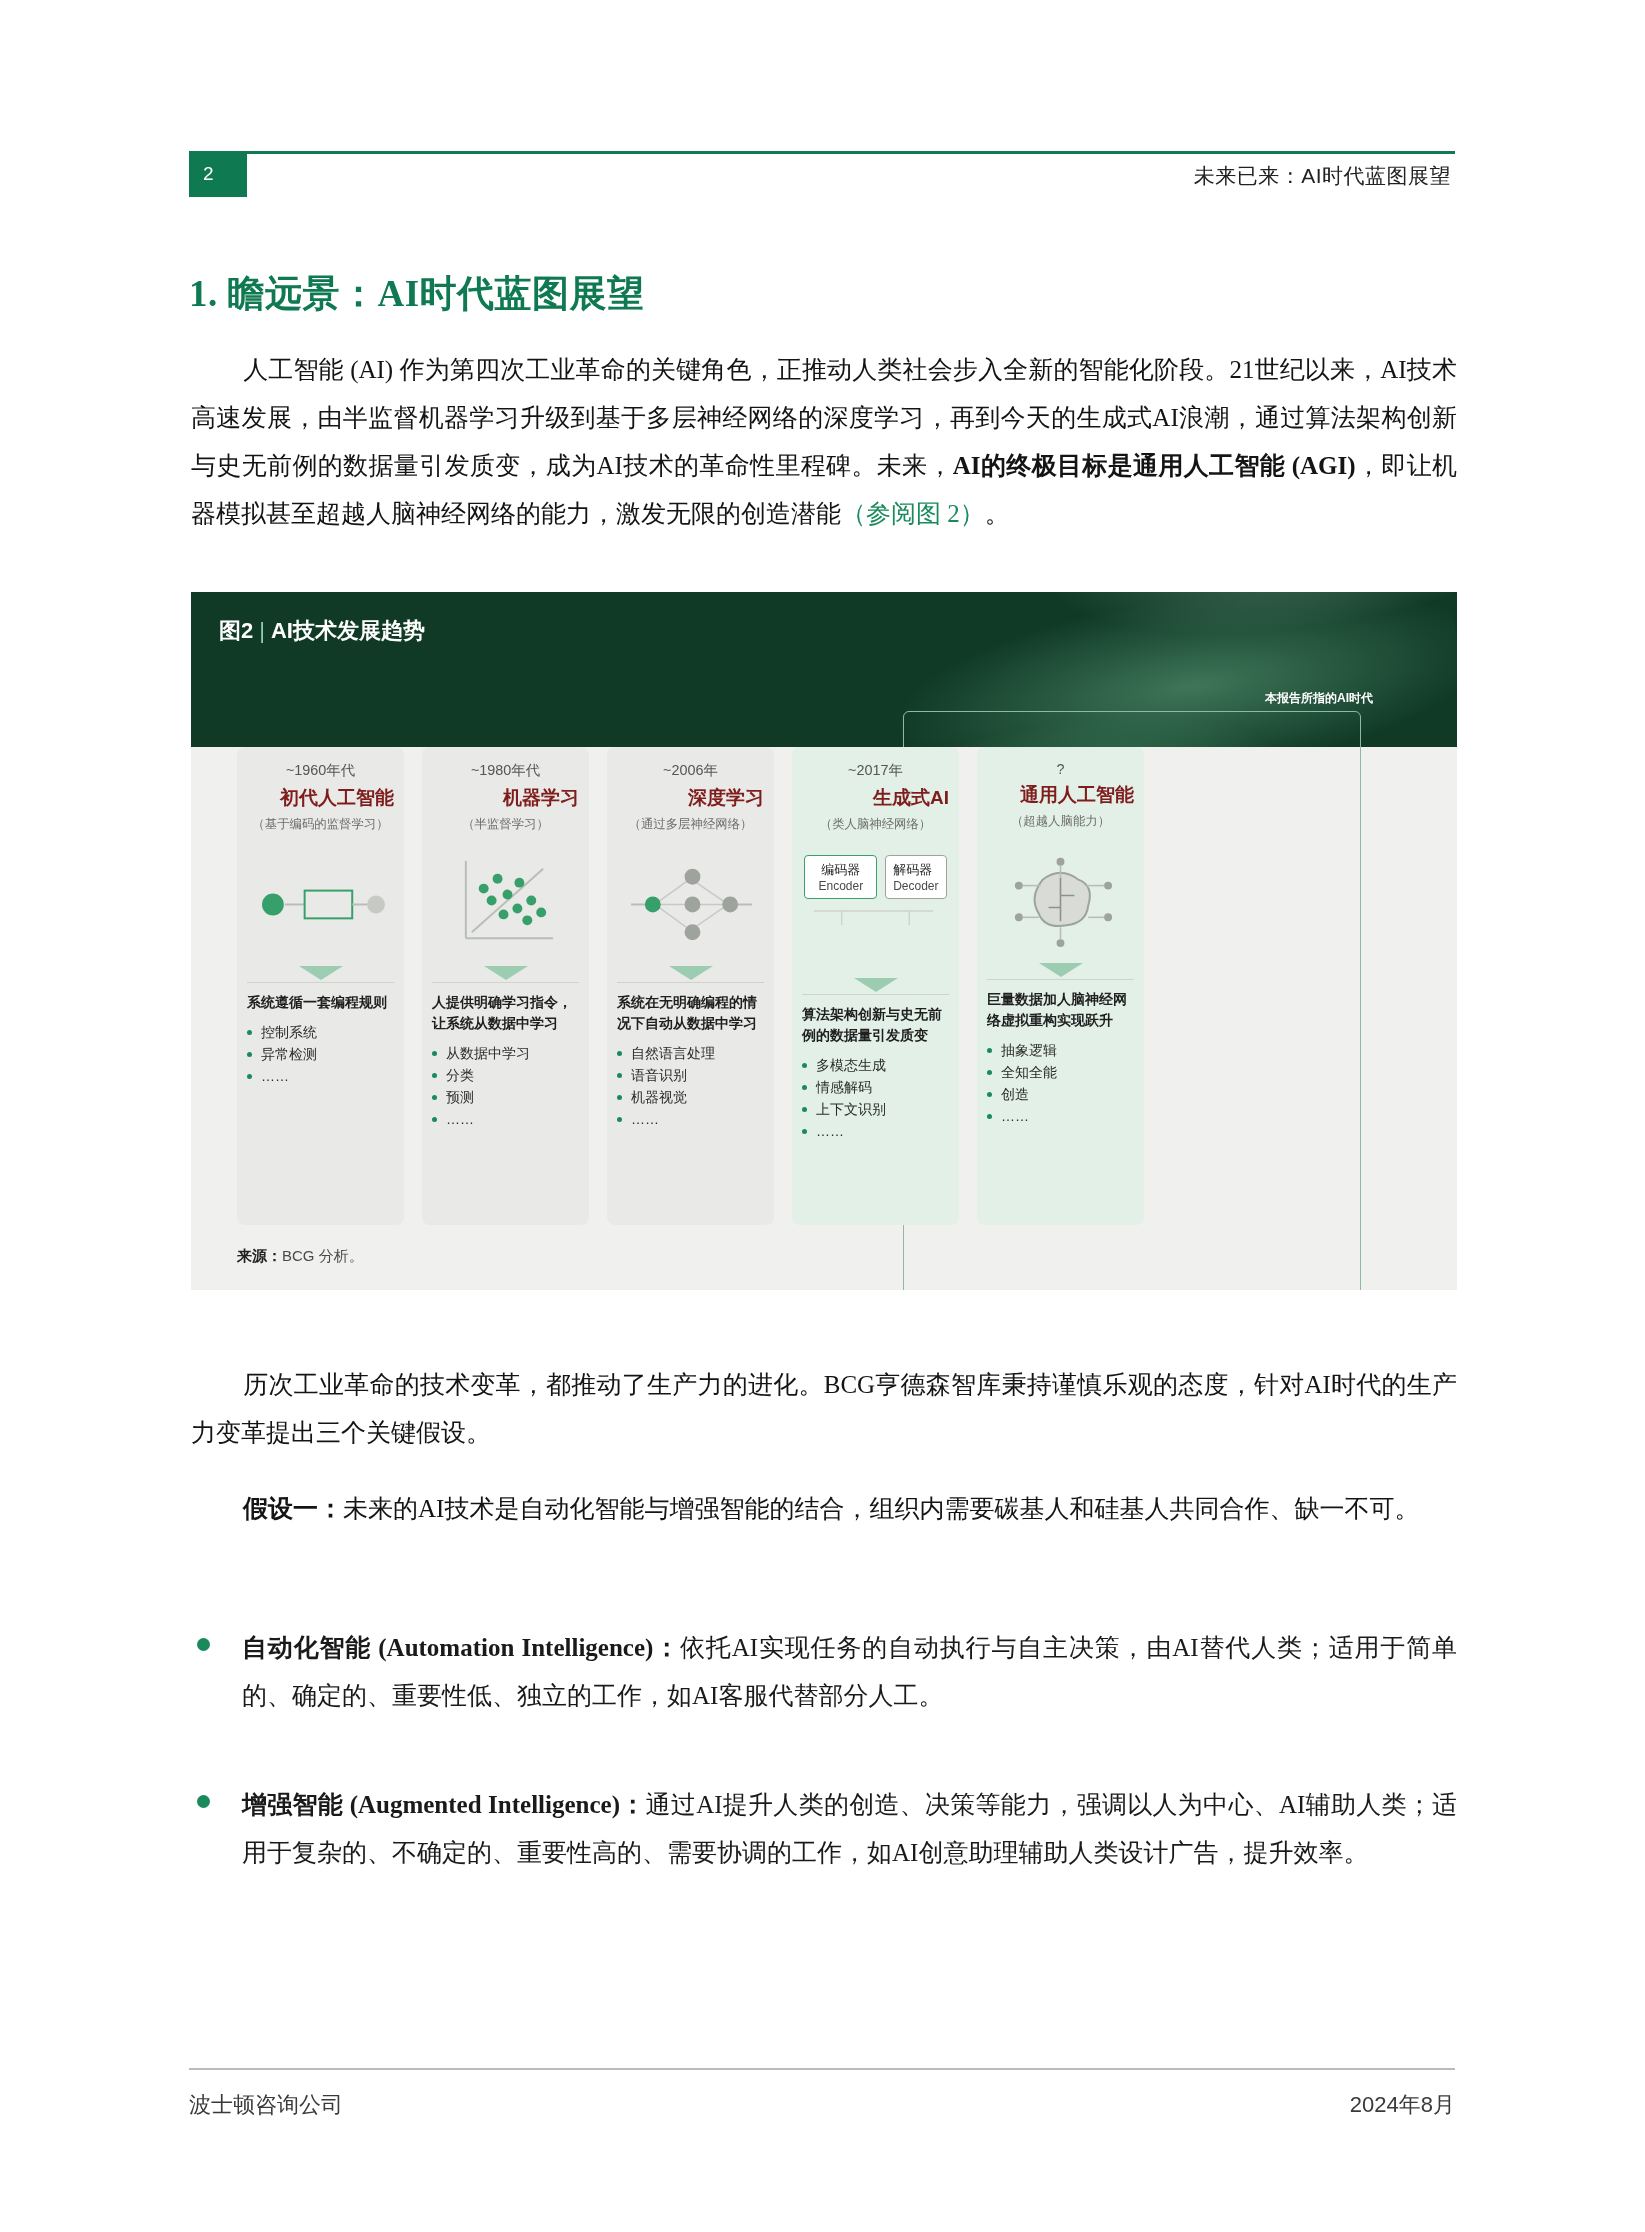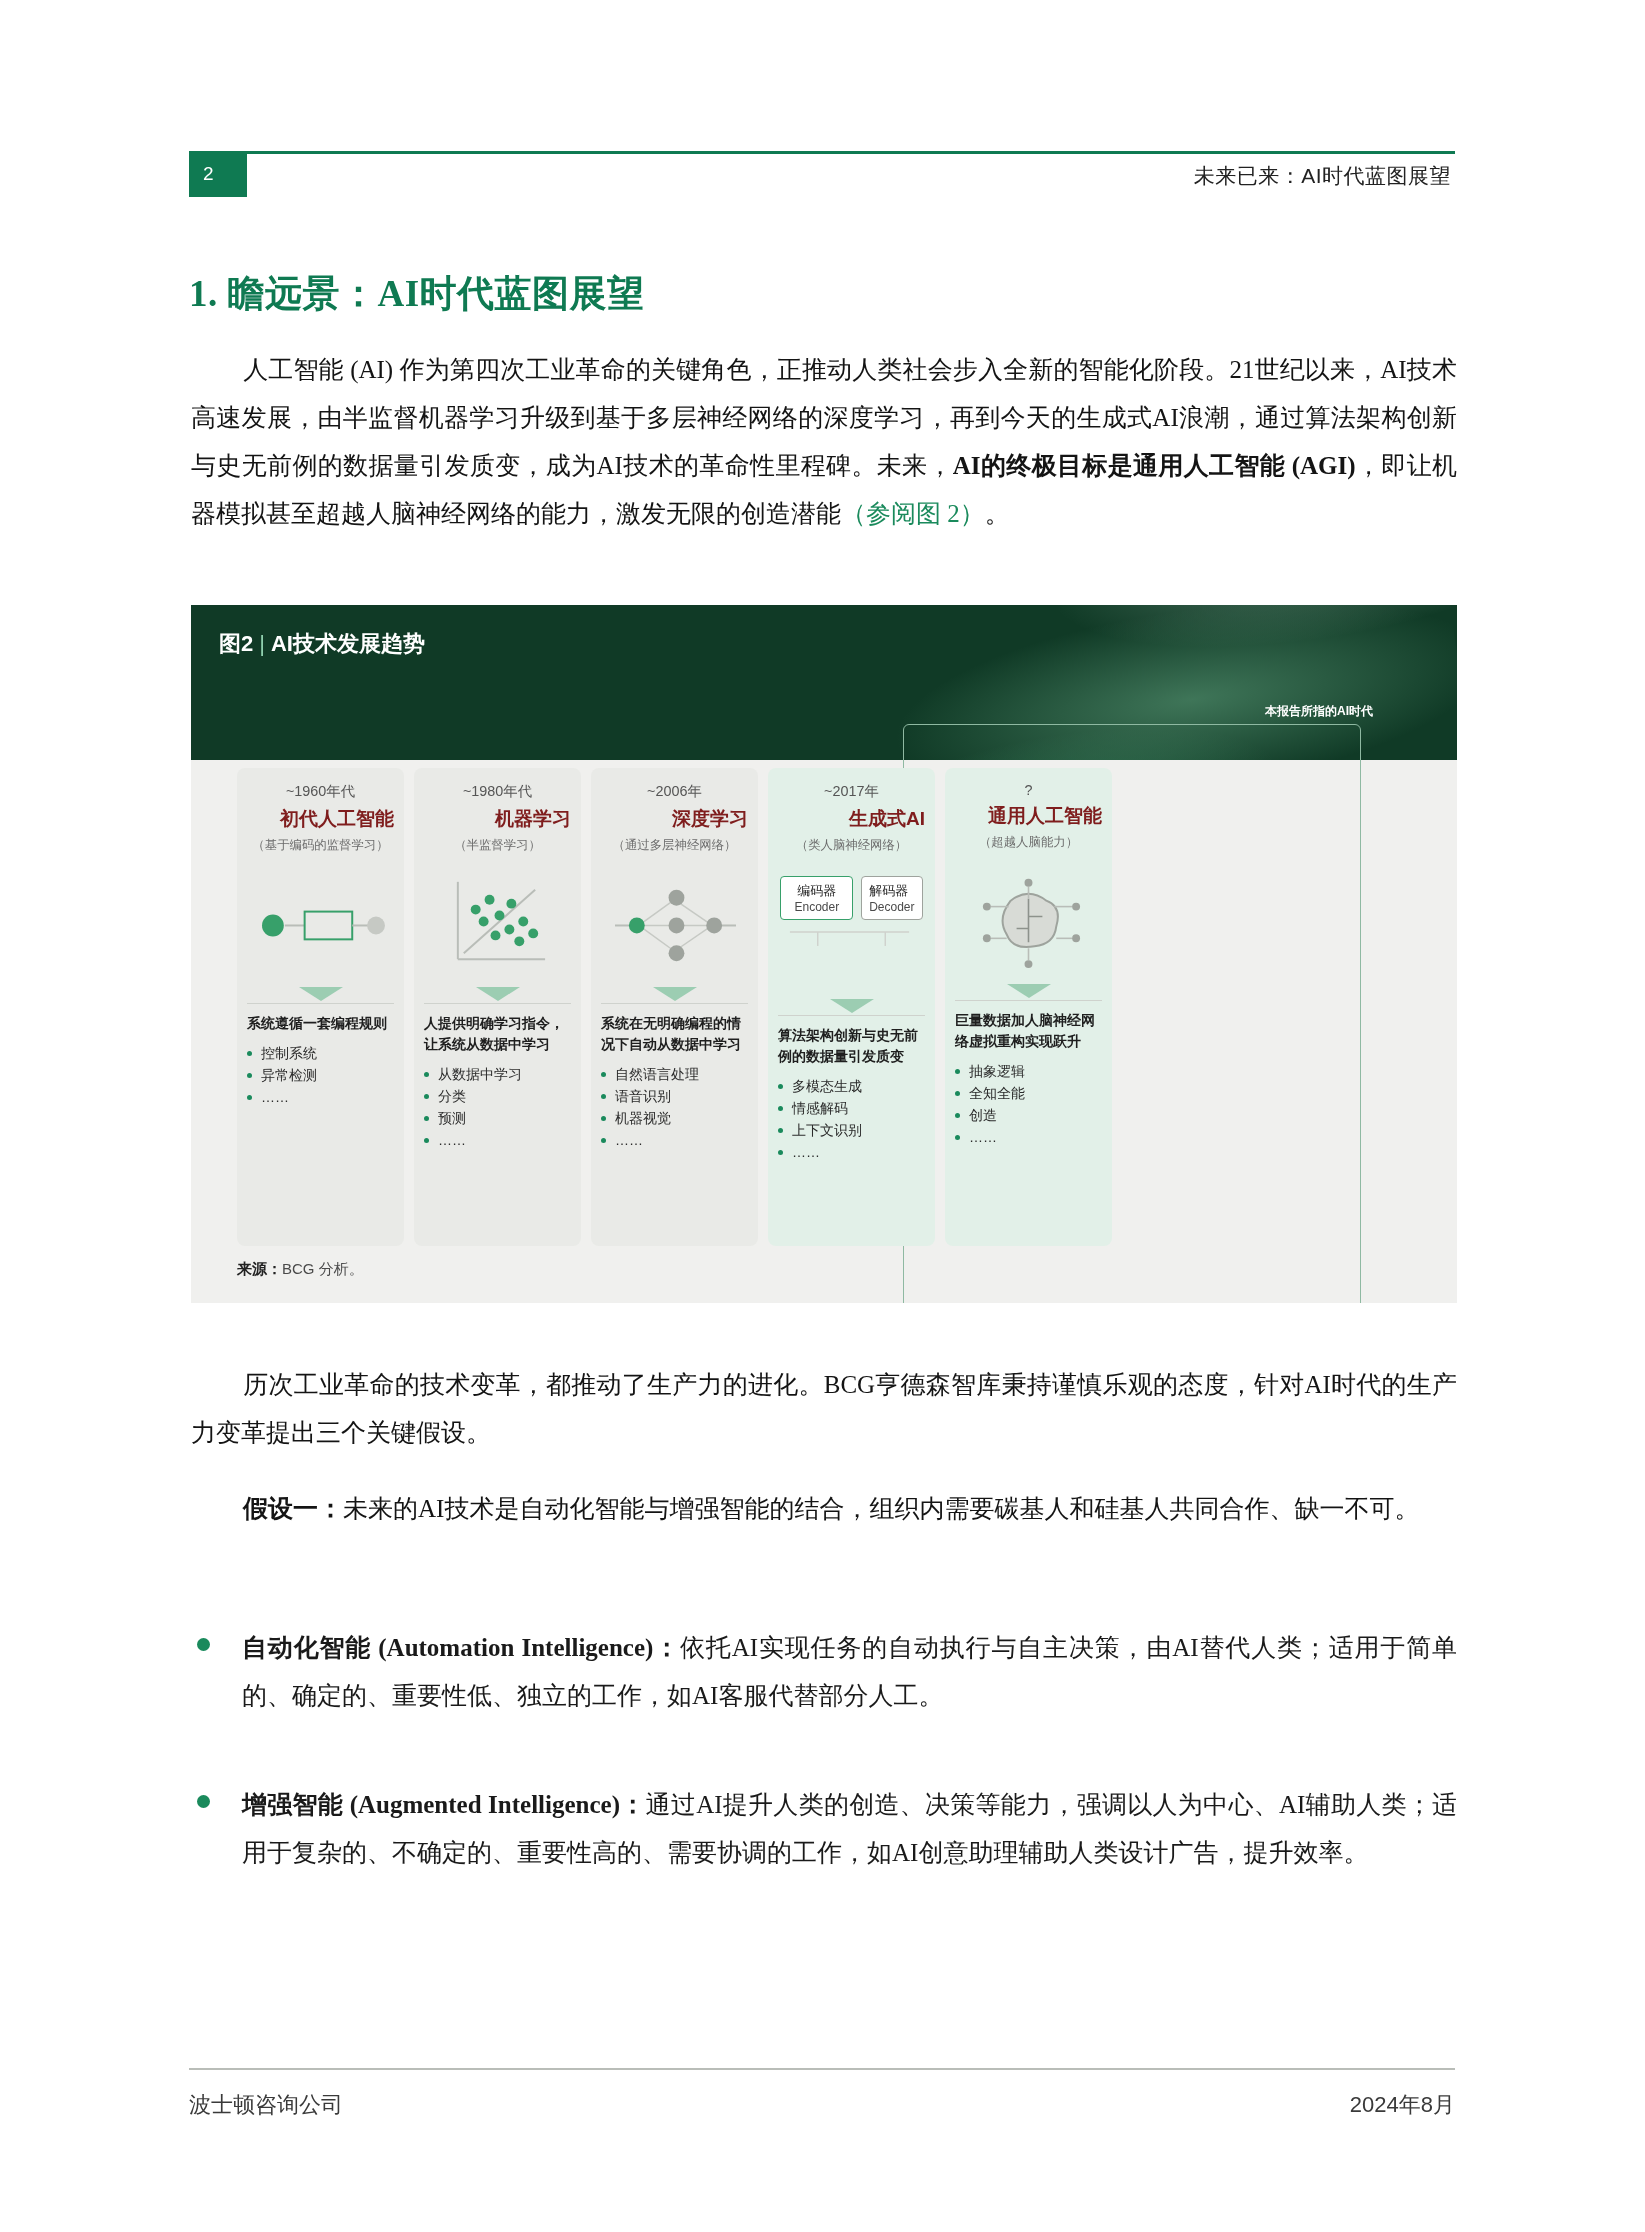--- a/index.html
+++ b/index.html
@@ -70,21 +70,21 @@
     background:#1a8a5c; margin-left:6px;
   }
   .bullet-text {
     flex:1; font-size:25px; line-height:48px; text-align:justify;
   }
   #b1 { top:1624px; }
   #b2 { top:1781px; }
 
   
   .exhibit {
-    position:absolute; left:191px; top:605px;
+    position:absolute; left:191px; top:592px;
     width:1266px; height:698px;
     background:#f0f0ee;
     overflow:hidden;
   }
   .ex-top {
     position:absolute; left:0; top:0; width:100%; height:155px;
     background:#103a26;
     overflow:hidden;
   }
   .ex-top .swirl {
@@ -108,21 +108,21 @@
     font-size:12px; color:#ffffff; font-weight:bold;
   }
   .era-box {
     position:absolute; left:712px; top:119px; width:458px; height:806px;
     border:1px solid #8fb9a2; border-radius:6px;
     pointer-events:none;
   }
 
   .cards {
     position:absolute; left:46px; top:155px;
-    display:flex; gap:10px;margin-top:8px;
+    display:flex; gap:18px;
   }
   .card {
     width:167px;
     background:#e9eae7;
     border-radius:8px;
     padding:14px 10px 12px 10px;
     font-family:"Liberation Sans", sans-serif;
     position:relative;
     min-height:478px;
   }

